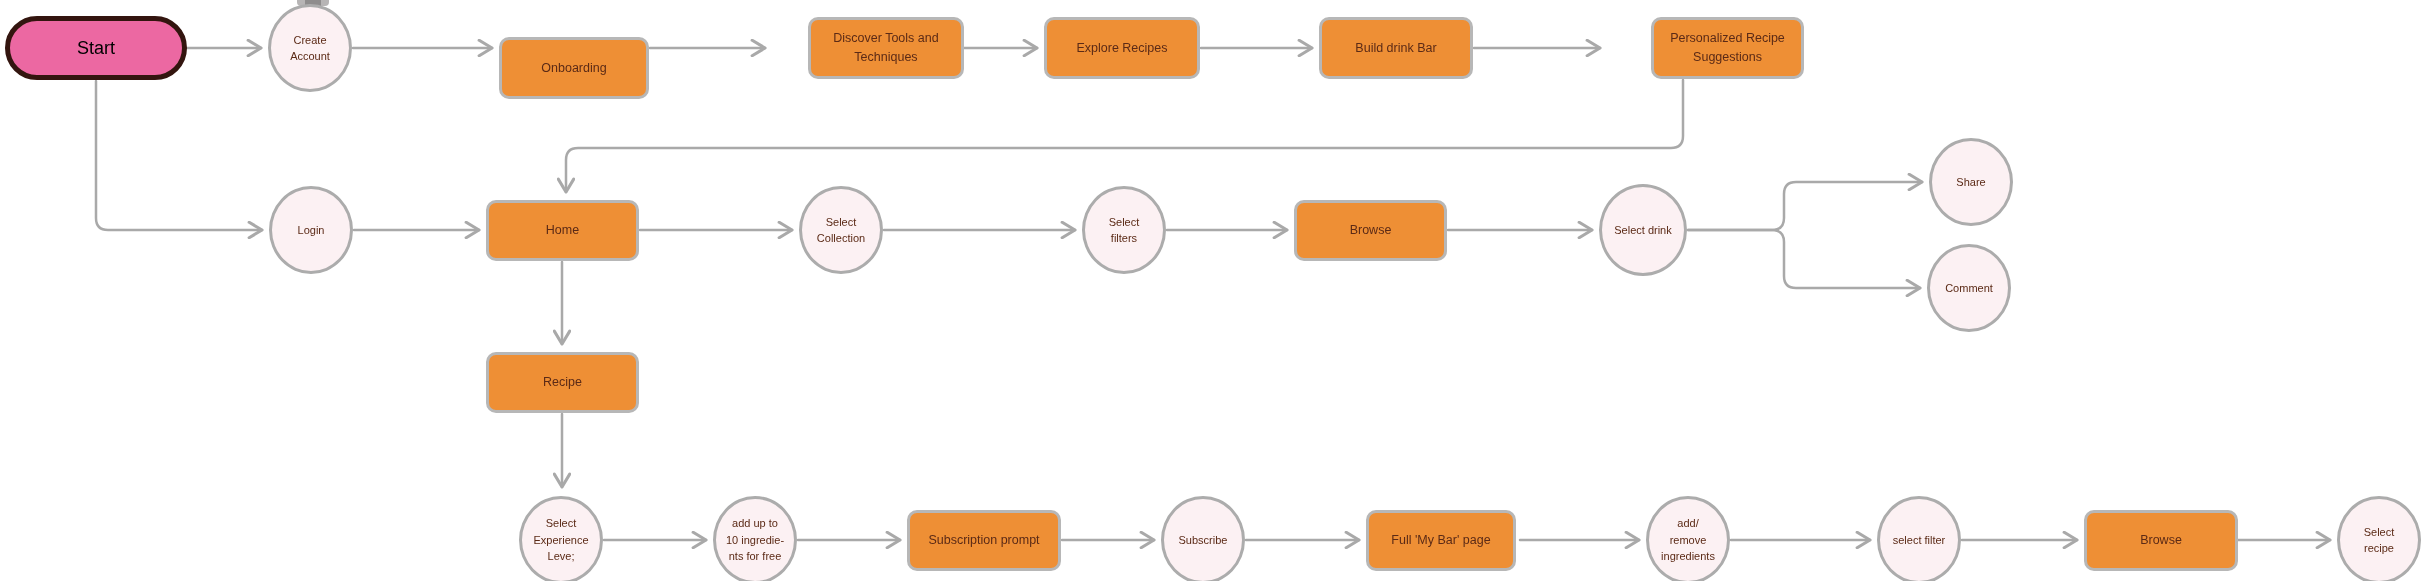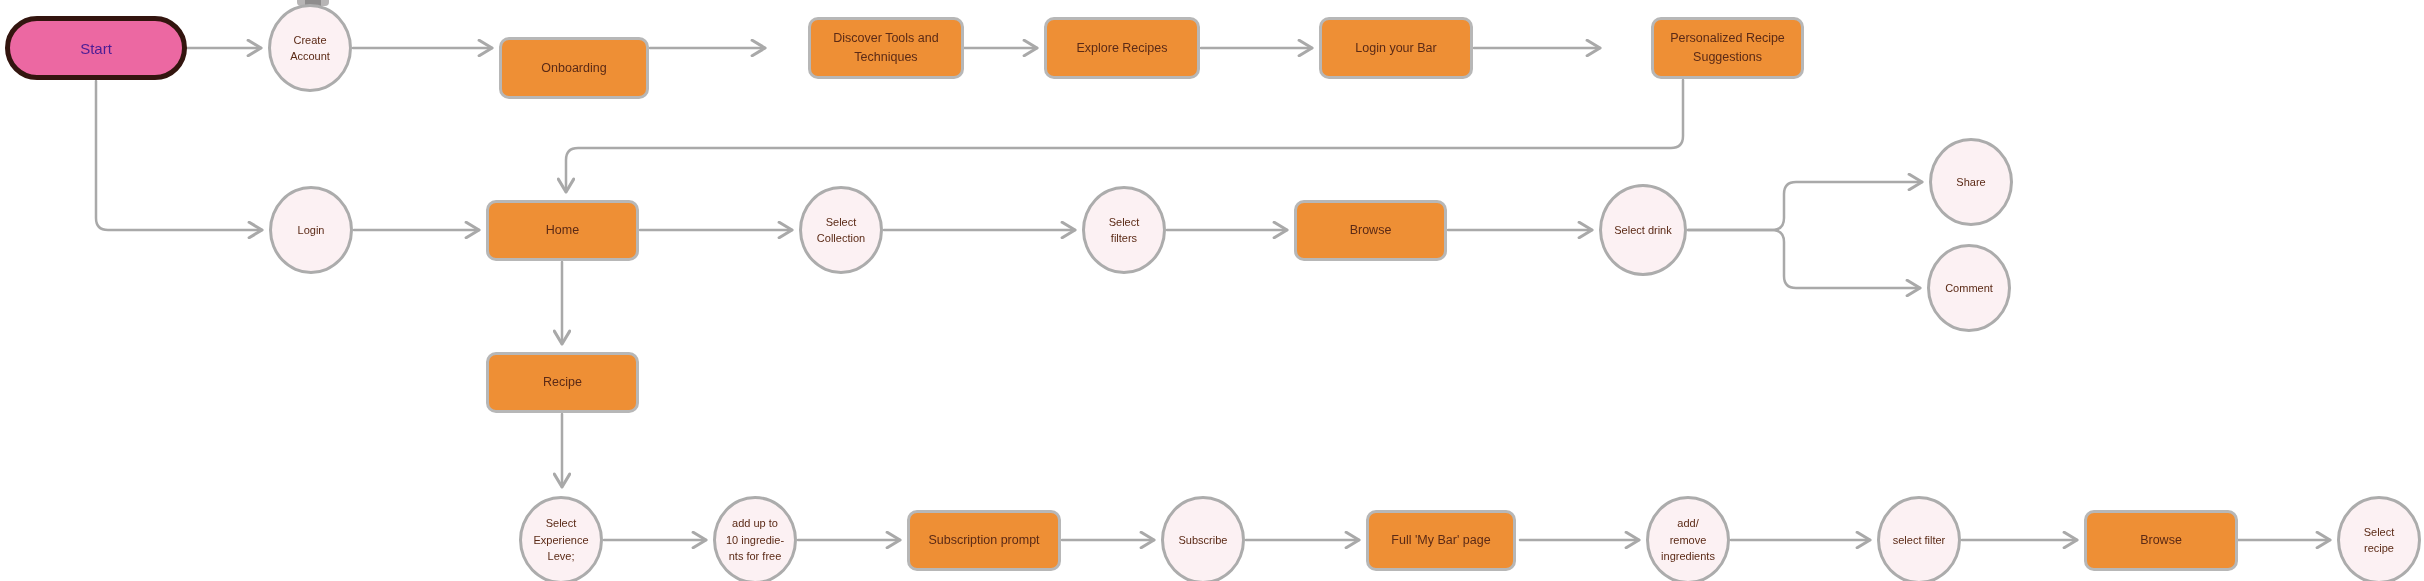--- a/index.html
+++ b/index.html
@@ -20,21 +20,21 @@
   .rect {
     background:#EE8F35; border:3px solid #B7B7B7;
     border-radius:10px; font-size:12.5px; line-height:1.5; padding:2px 10px;
   }
   .circle {
     background:#FCF1F3; border:3.5px solid #ACACAC;
     border-radius:50%; font-size:11px; line-height:1.5; padding:2px;
   }
   .pill {
     background:#EC68A2; border:5px solid #33150F;
-    border-radius:34px; color:#4c1d95; font-size:15px;
+    border-radius:34px; color:#000000; font-size:18px;
   }
   .clip-tab {
     position:absolute; background:#B7B5B5;
     border-radius:0 0 4px 4px; display:flex; justify-content:center; overflow:hidden;
   }
   .clip-tab-inner { width:16px; height:100%; background:#8F8D8D; }
 </style>
 </head>
 <body>
 
@@ -77,21 +77,21 @@
     <div class="clip-tab-inner"></div>
   </div>
 
   <div class="node pill" style="left:5px;    top:16px;  width:182px; height:64px;">Start</div>
   <div class="node circle" style="left:268px;  top:4px;   width:84px;  height:88px;">Create
 Account</div>
   <div class="node rect" style="left:499px;  top:17px;  width:150px; height:62px;margin-top:20px;">Onboarding</div>
   <div class="node rect" style="left:772px;  top:17px;  width:156px; height:62px;margin-left:36px;">Discover Tools and
 Techniques</div>
   <div class="node rect" style="left:1044px; top:17px;  width:156px; height:62px;text-align:right;">Explore Recipes</div>
-  <div class="node rect" style="left:1319px; top:17px;  width:154px; height:62px;">Login your Bar</div>
+  <div class="node rect" style="left:1319px; top:17px;  width:154px; height:62px;">Build drink Bar</div>
   <div class="node rect" style="left:1651px; top:17px;  width:153px; height:62px;">Personalized Recipe
 Suggestions</div>
 
   <div class="node circle" style="left:269px;  top:186px; width:84px;  height:88px;">Login</div>
   <div class="node rect" style="left:486px;  top:200px; width:153px; height:61px;">Home</div>
   <div class="node circle" style="left:799px;  top:186px; width:84px;  height:88px;">Select
 Collection</div>
   <div class="node circle" style="left:1082px; top:186px; width:84px;  height:88px;">Select
 filters</div>
   <div class="node rect" style="left:1294px; top:200px; width:153px; height:61px;">Browse</div>

